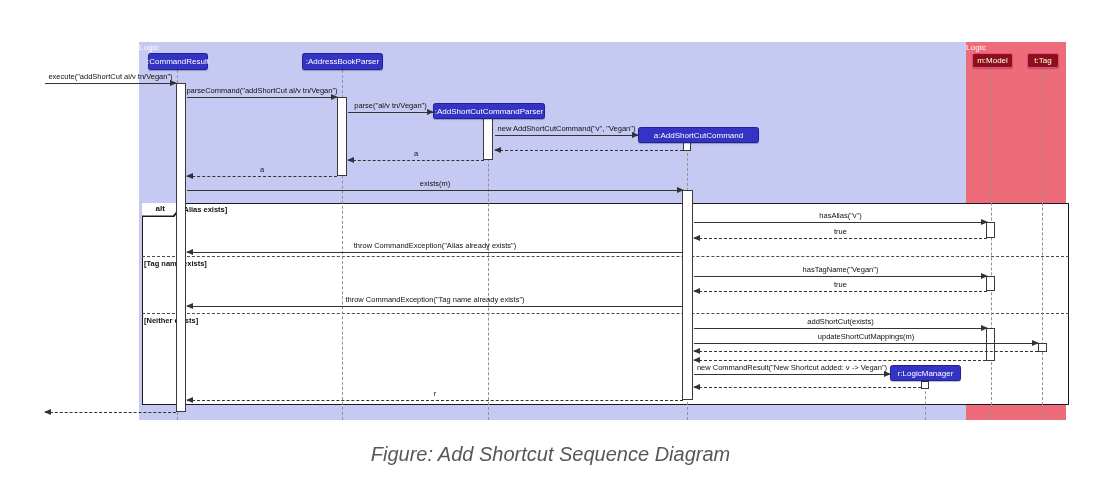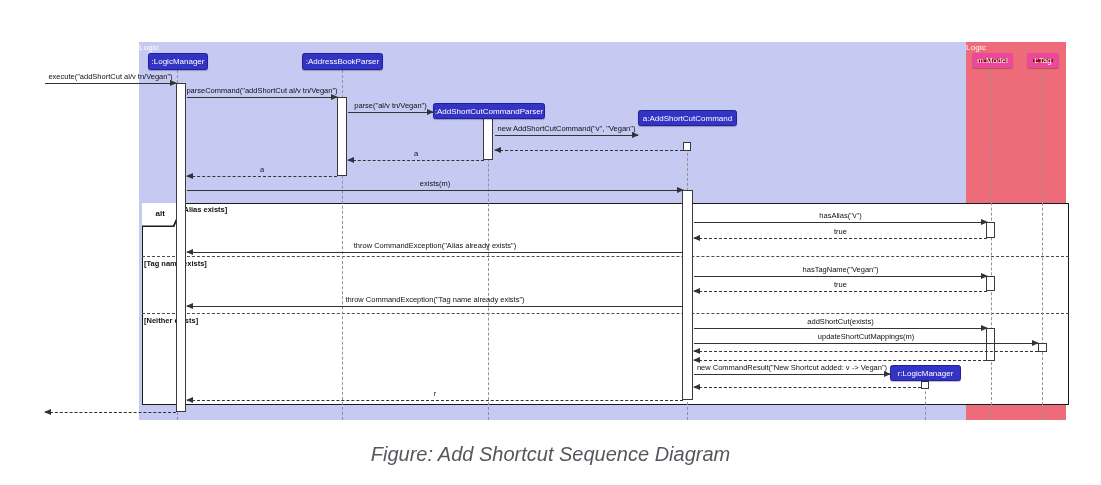--- a/index.html
+++ b/index.html
@@ -16,39 +16,39 @@
     position:absolute; left:0; right:0; top:1px; text-align:left;
     font-size:8px; color:var(--frame-title,#ffffff); letter-spacing:.2px;
   }
   
   .lifeline { position:absolute; width:0; border-left:1px dashed #929292; z-index:2; }
   
   .altframe {
     position:absolute; left:142px; top:203px; width:927px; height:202px;
     background:#ffffff; border:1.5px solid #1a1a1a; box-sizing:border-box; z-index:1;
   }
-  .pentagon { position:absolute; left:142px; top:203px; width:38px; height:24px; z-index:3;
+  .pentagon { position:absolute; left:142px; top:203px; width:38px; height:14px; z-index:3;
     -webkit-clip-path:polygon(0 0,100% 0,100% 45%,85% 100%,0 100%);
     clip-path:polygon(0 0,100% 0,100% 45%,85% 100%,0 100%); background:#1a1a1a; }
   .pentagon .inner { position:absolute; left:0; top:0; right:1.5px; bottom:1.5px;
     -webkit-clip-path:polygon(0 0,100% 0,100% 45%,85% 100%,0 100%);
     clip-path:polygon(0 0,100% 0,100% 45%,85% 100%,0 100%);
     background:#ffffff; font-size:8px; font-weight:bold; color:#111;
     display:flex; align-items:center; justify-content:center; padding-bottom:1px; }
   .guard { position:absolute; z-index:3; font-size:7.5px; font-weight:bold; color:#111; white-space:nowrap; }
   .divider { position:absolute; height:0; border-top:1px dashed #4c4c4c; z-index:2; }
   
   .pbox {
     position:absolute; z-index:4; border-radius:2.5px; box-sizing:border-box;
     display:flex; align-items:center; justify-content:center;
     font-size:8px; color:var(--participant-text,#ffffff); white-space:nowrap;
     box-shadow:0 1px 1px rgba(0,0,0,0.25);
   }
   .pbox.blue { background:var(--logic-participant,#3333c4); border:1px solid #20209a; }
-  .pbox.red  { background:var(--model-participant,#8c1115); border:6px solid #ec4899; }
+  .pbox.red  { background:var(--model-participant,#8c1115); border:1px solid #ec4899; }
   
   .act { position:absolute; background:#ffffff; border:1px solid #3a3a3a; box-sizing:border-box; z-index:3; }
   
   .msg { position:absolute; height:0; z-index:5; }
   .msg .line { position:absolute; left:0; right:0; top:0; border-top:1px solid var(--arrow,#333333); }
   .msg.dashed .line { border-top-style:dashed; }
   .msg .lbl {
     position:absolute; left:50%; bottom:2px; transform:translateX(-50%);
     font-size:7.5px; color:#101010; white-space:nowrap; line-height:9px;
   }
@@ -96,24 +96,24 @@
   <div class="act" style="left:337px;top:97px;width:10px;height:79px"></div>
   <div class="act" style="left:483px;top:118px;width:10px;height:42px"></div>
   <div class="act" style="left:683px;top:142px;width:8px;height:9px"></div>
   <div class="act" style="left:682px;top:190px;width:11px;height:210px"></div>
   <div class="act" style="left:986px;top:222px;width:9px;height:16px"></div>
   <div class="act" style="left:986px;top:276px;width:9px;height:15px"></div>
   <div class="act" style="left:986px;top:328px;width:9px;height:33px"></div>
   <div class="act" style="left:1038px;top:343px;width:9px;height:9px"></div>
   <div class="act" style="left:921px;top:381px;width:8px;height:8px"></div>
 
-  <div class="pbox blue" style="left:148px;top:53px;width:60px;height:17px">:LogicManager</div>
+  <div class="pbox blue" style="left:148px;top:53px;width:60px;height:17px">:CommandResult</div>
   <div class="pbox blue" style="left:302px;top:53px;width:81px;height:17px">:AddressBookParser</div>
   <div class="pbox blue" style="left:433px;top:103px;width:112px;height:16px">:AddShortCutCommandParser</div>
-  <div class="pbox blue" style="left:638px;top:110px;width:99px;height:16px">a:AddShortCutCommand</div>
+  <div class="pbox blue" style="left:638px;top:127px;width:121px;height:16px">a:AddShortCutCommand</div>
   <div class="pbox blue" style="left:890px;top:365px;width:71px;height:16px">r:LogicManager</div>
   <div class="pbox red" style="left:972px;top:53px;width:41px;height:15px">m:Model</div>
   <div class="pbox red" style="left:1027px;top:53px;width:32px;height:15px">t:Tag</div>
 
   <div class="msg solid to-right" style="left:45px;top:83px;width:131px">
     <div class="line"></div>
     <div class="ah"></div>
     <div class="lbl">execute("addShortCut al/v tn/Vegan")</div>
   </div>
   <div class="msg solid to-right" style="left:187px;top:97px;width:150px">

